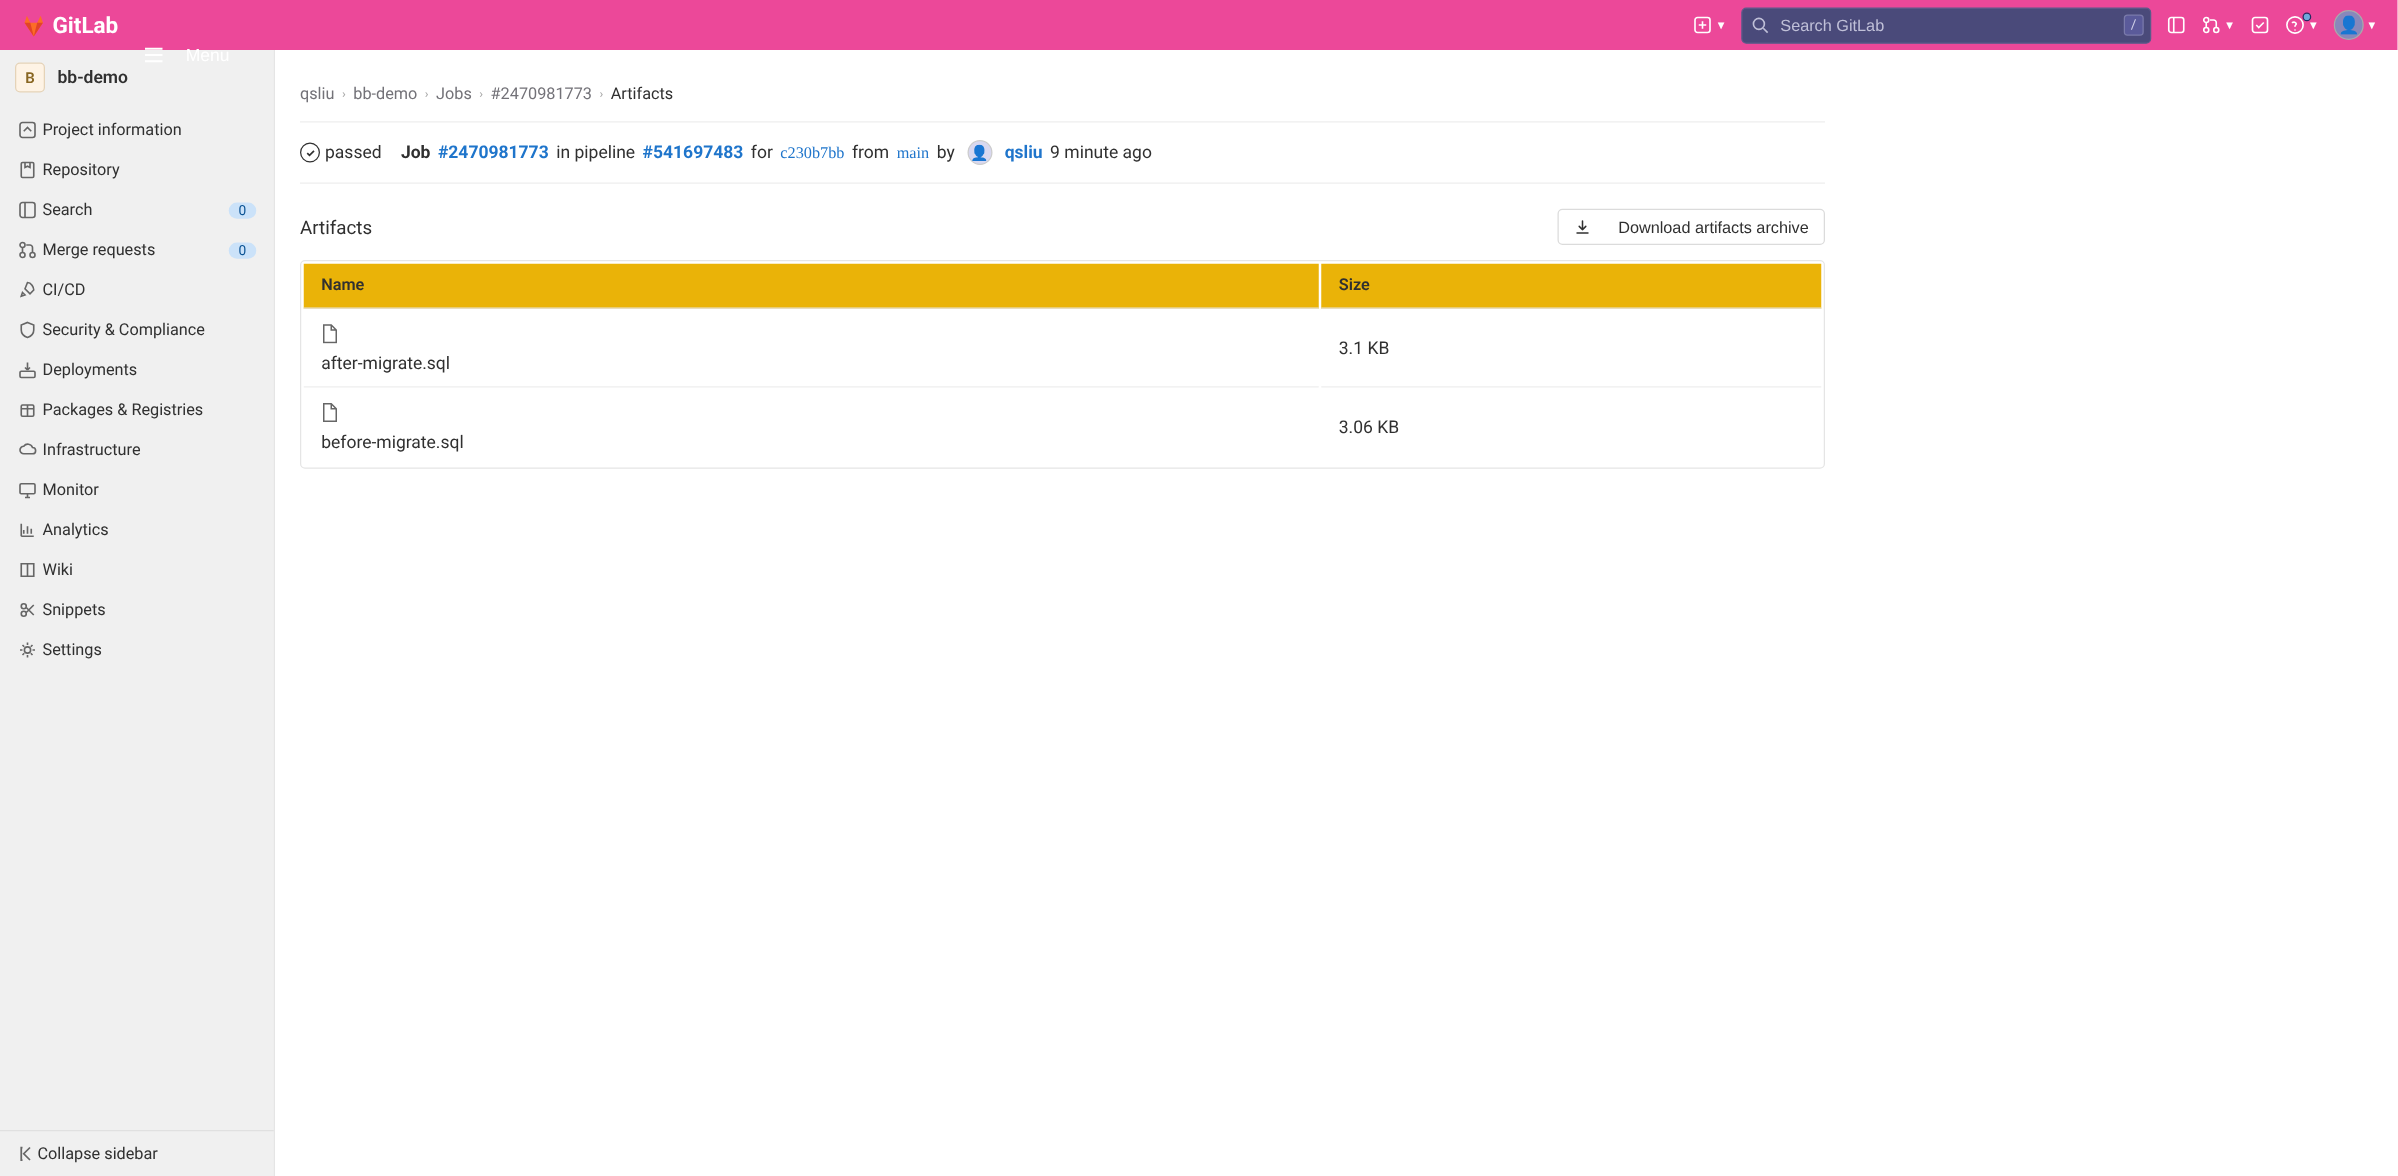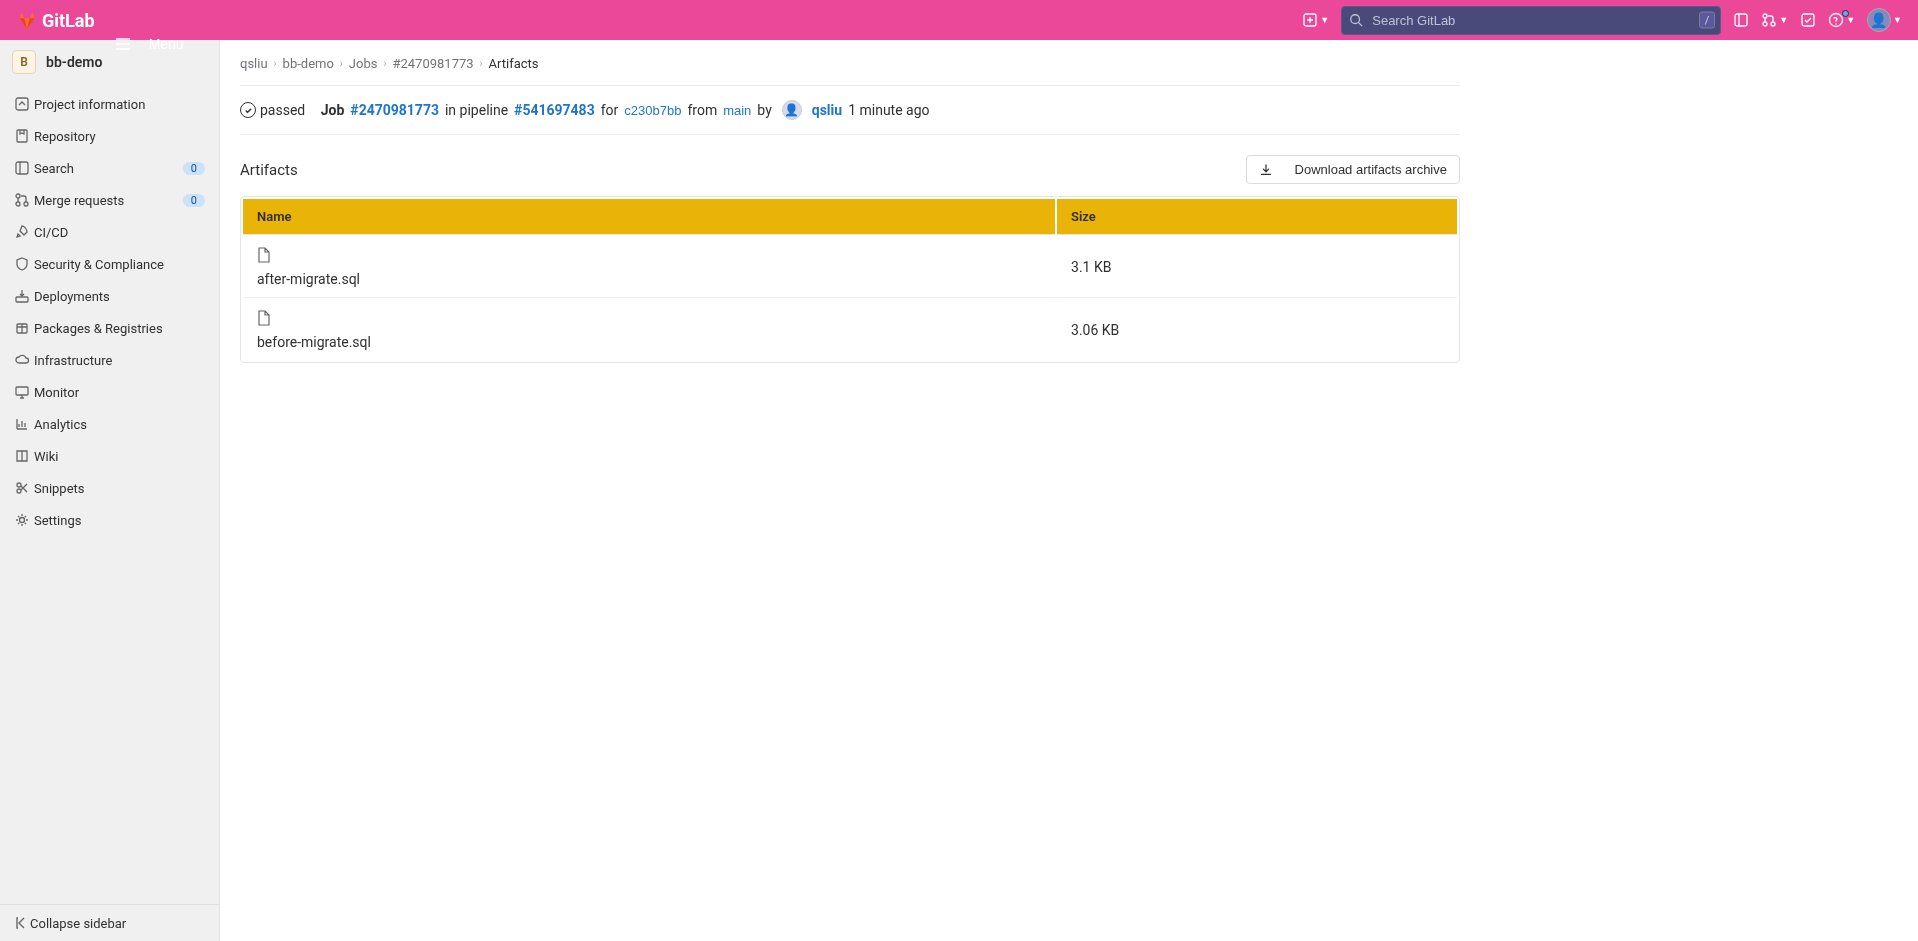--- a/index.html
+++ b/index.html
@@ -6,50 +6,50 @@
 body { font-family: -apple-system, BlinkMacSystemFont, "Segoe UI", Roboto, sans-serif; font-size: 14px; color: #303030; background: #fff; }
 a { text-decoration: none; color: #1f75cb; }
 
 
 .header { background: #ec4899; color: #fff; height: 40px; display: flex; align-items: center; padding: 0 16px; position: fixed; top: 0; left: 0; right: 0; z-index: 100; }
 .header-left { display: flex; align-items: center; gap: 12px; }
 .logo { display: flex; align-items: center; gap: 4px; font-weight: bold; font-size: 18px; color: #fff; }
 .menu-btn { display: flex; align-items: center; gap: 18px; color: #fff; background: none; border: none; cursor: pointer; font-size: 14px; padding: 4px 8px; border-radius: 4px; margin-top: 48px; }
 .header-right { margin-left: auto; display: flex; align-items: center; gap: 12px; }
 .search-box { position: relative; }
-.search-input { background: #4a4a7a; border: 1px solid #5a5a8a; border-radius: 4px; padding: 6px 30px 6px 30px; color: #fff; width: 380px; font-size: 13px; }
+.search-input { background: #4a4a7a; border: 1px solid #5a5a8a; border-radius: 4px; padding: 6px 30px 6px 30px; color: #fff; width: 328px; font-size: 13px; }
 .search-input::placeholder { color: #c0c0d8; }
 .search-icon-wrap { position: absolute; left: 8px; top: 50%; transform: translateY(-50%); color: #c0c0d8; }
 .search-kbd { position: absolute; right: 6px; top: 50%; transform: translateY(-50%); background: #5a5a9a; border: 1px solid #7a7aaa; border-radius: 3px; padding: 1px 5px; font-size: 11px; color: #d0d0e8; }
 .header-icon { color: #fff; display: flex; align-items: center; gap: 2px; cursor: pointer; position: relative; }
 .header-icon .dropdown-caret { font-size: 9px; }
 .notification-dot { position: absolute; top: -2px; right: 6px; width: 7px; height: 7px; background: #6fa8dc; border-radius: 50%; border:1px solid #292961; }
 .avatar { width: 24px; height: 24px; border-radius: 50%; background: #8888bb; display: flex; align-items: center; justify-content: center; font-size: 14px; border: 1px solid #aaa; overflow:hidden; }
 
 
 .sidebar { position: fixed; top: 40px; bottom: 0; left: 0; width: 220px; background: #f0f0f0; border-right: 1px solid #e5e5e5; display: flex; flex-direction: column; }
 .project-header { display: flex; align-items: center; gap: 10px; padding: 10px 12px; font-weight: 600; font-size: 14px; }
 .project-avatar { width: 24px; height: 24px; background: #fef3e5; border: 1px solid #e5d3b8; border-radius: 4px; display: flex; align-items: center; justify-content: center; font-size: 12px; color: #886622; }
 .nav-list { list-style: none; padding: 4px 0; flex: 1; overflow-y: auto; }
 .nav-item { display: flex; align-items: center; gap: 4px; padding: 8px 14px; color: #303030; cursor: pointer; font-size: 13px; }
 .nav-icon { width: 16px; height: 16px; flex-shrink: 0; display: flex; align-items: center; justify-content: center; color: #666; }
 .nav-badge { margin-left: auto; background: #cbe2f9; color: #0b5394; border-radius: 10px; padding: 0 8px; font-size: 11px; min-width: 18px; text-align: center; }
 .collapse-btn { display: flex; align-items: center; padding: 10px 14px; border-top: 1px solid #e0e0e0; cursor: pointer; font-size: 13px; color: #303030; }
 
 
-.main { margin-left: 220px; margin-top: 40px; padding: 16px 20px; max-width: 1260px; margin-right: auto; }
+.main { margin-left: 220px; margin-top: 52px; padding: 16px 20px; max-width: 1260px; margin-right: auto; }
 .breadcrumb { display: flex; align-items: center; gap: 6px; font-size: 13px; color: #737278; padding-bottom: 14px; border-bottom: 1px solid #eee; }
 .breadcrumb a { color: #737278; }
 .breadcrumb .sep { color: #aaa; font-size: 10px; }
 .breadcrumb .current { color: #303030; }
 
 .job-status-row { display: flex; align-items: center; gap: 6px; padding: 14px 0; border-bottom: 1px solid #eee; font-size: 14px; flex-wrap: wrap; }
 .status-chip { display: inline-flex; align-items: center; gap: 4px; }
 .status-icon { width: 16px; height: 16px; border: 1.5px solid #303030; border-radius: 50%; display: flex; align-items: center; justify-content: center; font-size: 9px; }
-.mono { font-family: Liberation Sans, sans-serif; font-size: 13px; }
+.mono { font-family: Liberation Serif, serif; font-size: 13px; }
 .user-av { width: 20px; height: 20px; border-radius: 50%; background: #d8d8f0; display: inline-flex; align-items: center; justify-content: center; font-size: 12px; vertical-align: middle; margin: 0 4px; border:1px solid #ccc; }
 
 .section-head { display: flex; align-items: center; justify-content: space-between; padding: 20px 0 12px 0; }
 .section-title { font-size: 15px; color: #303030; }
 .download-btn { display: flex; align-items: center; gap: 22px; background: #fff; border: 1px solid #dbdbdb; border-radius: 4px; padding: 6px 12px; font-size: 13px; cursor: pointer; color: #303030; }
 
 .artifact-table { width: 100%; border: 1px solid #e5e5e5; border-radius: 4px; overflow: hidden; }
 .artifact-table thead th { text-align: left; background: #eab308; padding: 10px 14px; font-weight: 600; font-size: 13px; border-bottom: 1px solid #e5e5e5; }
 .artifact-table tbody td { padding: 10px 14px; border-bottom: 1px solid #eee; font-size: 14px; }
 .artifact-table tbody tr:last-child td { border-bottom: none; }
@@ -308,21 +308,21 @@
     <a href="#"><strong>#2470981773</strong></a>
     <span>in pipeline</span>
     <a href="#"><strong>#541697483</strong></a>
     <span>for</span>
     <a href="#" class="mono">c230b7bb</a>
     <span>from</span>
     <a href="#" class="mono">main</a>
     <span>by</span>
     <span class="user-av">👤</span>
     <a href="#"><strong>qsliu</strong></a>
-    <span>1 minute ago</span>
+    <span>9 minute ago</span>
   </div>
 
   <div class="section-head">
     <span class="section-title">Artifacts</span>
     <button class="download-btn">
       <span>
         <svg width="14" height="14" viewBox="0 0 16 16">
             <path d="M8 2v8m0 0l-3-3m3 3l3-3M3 13h10" fill="none" stroke="#303030" stroke-width="1.4" stroke-linecap="round"></path>
           </svg>
       </span>

